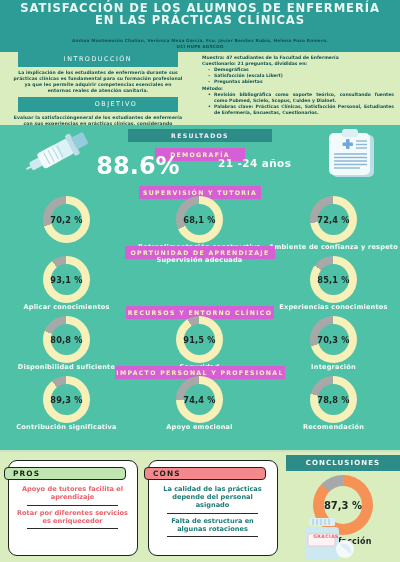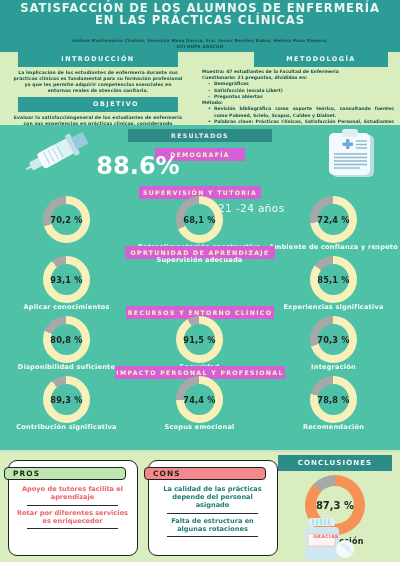--- a/index.html
+++ b/index.html
@@ -23,21 +23,21 @@
     color:#15504E;font-size:4.3px;line-height:6px;font-weight:bold;letter-spacing:.15px;
   }
 
   
   .topband{position:absolute;left:0;top:52px;width:400px;height:73px;background:#D9EDBF;}
   .intro-col{position:absolute;left:0;top:52px;width:196px;}
   .meth-col{position:absolute;left:198px;top:52px;width:202px;}
 
   .secbar{
     background:#2E9C96;color:#F2FBF7;text-align:center;
-    font-weight:bold;font-size:6.4px;letter-spacing:1.5px;padding:3.4px 0 3.2px;
+    font-weight:normal;font-size:6.4px;letter-spacing:1.5px;padding:3.4px 0 3.2px;
     text-transform:uppercase;
   }
   .intro-col .secbar{margin:0 18px;}
   .meth-col .secbar{margin:0 12px 0 56px;}
 
   .bodytext{
     color:#16544F;font-size:4.5px;line-height:6.1px;font-weight:bold;
     text-align:center;padding:3px 12px 0;letter-spacing:.1px;
   }
   .meth-body{
@@ -60,21 +60,21 @@
   }
   .pill.teal{background:#2E8C88;}
   .pill.magenta{background:#D65FD6;color:#F7F0B9;}
 
   .bigpct{
     position:absolute;left:78px;top:152px;width:120px;text-align:center;
     color:#FFFFFF;font-weight:bold;font-size:24px;letter-spacing:0px;
   }
   .agerange{
     position:absolute;left:218px;top:157px;width:120px;text-align:left;
-    color:#F2FBF7;font-weight:normal;font-size:10.5px;letter-spacing:.4px;margin-top:45px;
+    color:#F2FBF7;font-weight:bold;font-size:10.5px;letter-spacing:.4px;
   }
 
   
   .row{position:absolute;left:0;width:400px;height:62px;}
   .cell{position:absolute;width:133px;top:0;text-align:center;}
   .cell.c0{left:0px;}.cell.c1{left:133px;}.cell.c2{left:267px;}
   .donut{
     position:relative;width:47px;height:47px;margin:0 auto;border-radius:50%;
   }
   .donut .hole{
@@ -105,21 +105,21 @@
     display:flex;align-items:center;padding-left:8px;box-sizing:border-box;
   }
   .card.pros .cardhdr{background:#BFE6B0;}
   .card.cons .cardhdr{background:#F4898D;}
   .cardlist{position:absolute;left:6px;top:24px;width:115px;}
   .citem{text-align:center;font-weight:bold;font-size:6.6px;line-height:8px;padding:0 2px 2px;}
   .card.pros .citem{color:#E9636B;}
   .card.cons .citem{color:#1E7D78;}
   .cdiv{height:1.2px;background:#2B2B2B;margin:1.5px 12px 3px;}
 
-  .concl{position:absolute;left:278px;top:452px;width:114px;height:110px;}
+  .concl{position:absolute;left:286px;top:452px;width:114px;height:110px;}
   .conclbar{
     position:absolute;left:0;top:3px;width:114px;background:#2E8C88;color:#F2FBF7;
     text-align:center;font-weight:bold;font-size:7px;letter-spacing:1.1px;padding:4px 0;
   }
   .conclcircle{position:absolute;left:27px;top:23px;width:60px;height:60px;border-radius:50%;}
   .conclcircle .hole{position:absolute;left:11px;top:11px;width:38px;height:38px;border-radius:50%;background:#D9EDBF;}
   .conclcircle .val{
     position:absolute;left:0;top:0;width:60px;height:60px;display:flex;
     align-items:center;justify-content:center;color:#1D2320;font-weight:bold;font-size:10px;
   }
@@ -155,21 +155,20 @@
   <div class="topband"></div>
 
   <div class="intro-col">
     <div class="secbar">INTRODUCCIÓN</div>
     <div class="bodytext">La implicación de los estudiantes de enfermería durante sus prácticas clínicas es fundamental para su formación profesional ya que les permite adquirir competencias esenciales en entornos reales de atención sanitaria.</div>
     <div class="secbar" style="margin-top:3px;padding-left:36px;">OBJETIVO</div>
     <div class="bodytext">Evaluar la satisfaccióngeneral de los estudiantes de enfermería con sus experiencias en prácticas clínicas, considerando aspectos pedagógicos, emocionales y logísticos.</div>
   </div>
 
   <div class="meth-col">
-    <div class="secbar">METODOLOGÍA</div>
     <div class="meth-body">
       <div>
         <span class="lbl">Muestra:</span>
         <span>47 estudiantes de la Facultad de Enfermería</span>
       </div>
       <div>
         <span class="lbl">Cuestionario:</span>
         <span>21 preguntas, divididas en:</span>
       </div>
       <ul>
@@ -269,21 +268,21 @@
           <div class="cap">Aplicar conocimientos</div>
         </div>
         <div class="cell c1">
           <div class="cap">Supervisión adecuada</div>
         </div>
         <div class="cell c2">
           <div class="donut" style="background: conic-gradient(rgb(247, 240, 185) 0deg, rgb(247, 240, 185) 306.36deg, rgb(168, 168, 168) 306.36deg, rgb(168, 168, 168) 360deg);">
             <div class="hole"></div>
             <div class="val">85,1 %</div>
           </div>
-          <div class="cap">Experiencias significativa</div>
+          <div class="cap">Experiencias conocimientos</div>
         </div>
       </div>
       <div class="pill magenta" style="left: 126px; top: 306px; width: 148px;">RECURSOS Y ENTORNO CLÍNICO</div>
       <div class="row" style="top: 316px;">
         <div class="cell c0">
           <div class="donut" style="background: conic-gradient(rgb(247, 240, 185) 0deg, rgb(247, 240, 185) 290.88deg, rgb(168, 168, 168) 290.88deg, rgb(168, 168, 168) 360deg);">
             <div class="hole"></div>
             <div class="val">80,8 %</div>
           </div>
           <div class="cap">Disponibilidad suficiente</div>
@@ -310,21 +309,21 @@
             <div class="hole"></div>
             <div class="val">89,3 %</div>
           </div>
           <div class="cap">Contribución significativa</div>
         </div>
         <div class="cell c1">
           <div class="donut" style="background: conic-gradient(rgb(247, 240, 185) 0deg, rgb(247, 240, 185) 267.84deg, rgb(168, 168, 168) 267.84deg, rgb(168, 168, 168) 360deg);">
             <div class="hole"></div>
             <div class="val">74,4 %</div>
           </div>
-          <div class="cap">Scopus emocional</div>
+          <div class="cap">Apoyo emocional</div>
         </div>
         <div class="cell c2">
           <div class="donut" style="background: conic-gradient(rgb(247, 240, 185) 0deg, rgb(247, 240, 185) 283.68deg, rgb(168, 168, 168) 283.68deg, rgb(168, 168, 168) 360deg);">
             <div class="hole"></div>
             <div class="val">78,8 %</div>
           </div>
           <div class="cap">Recomendación</div>
         </div>
       </div>
     </div>

